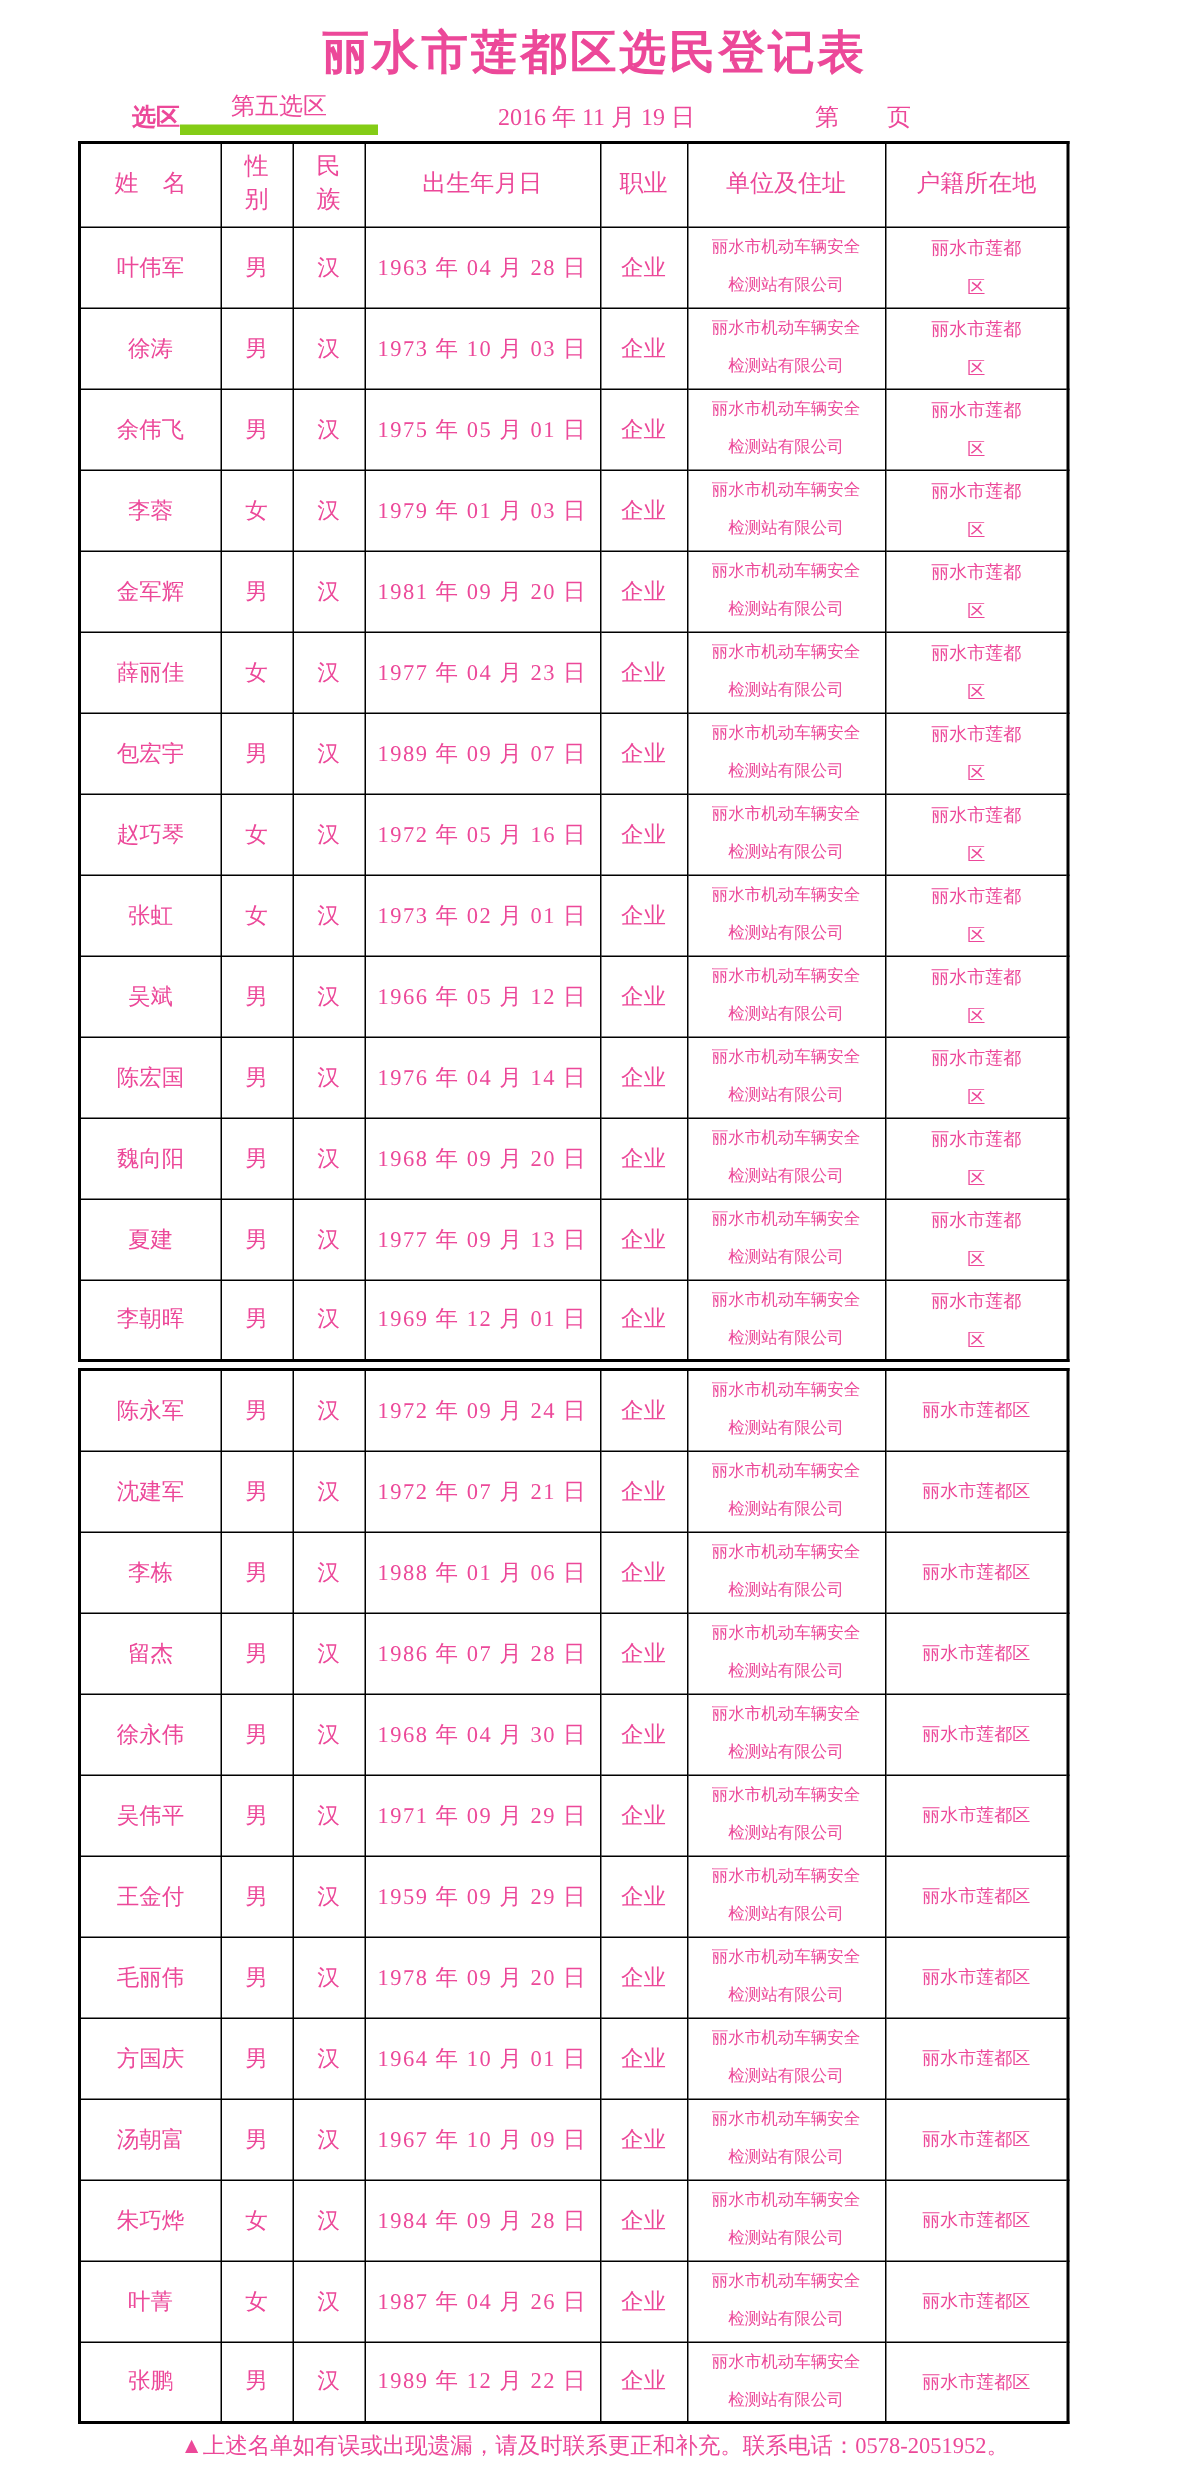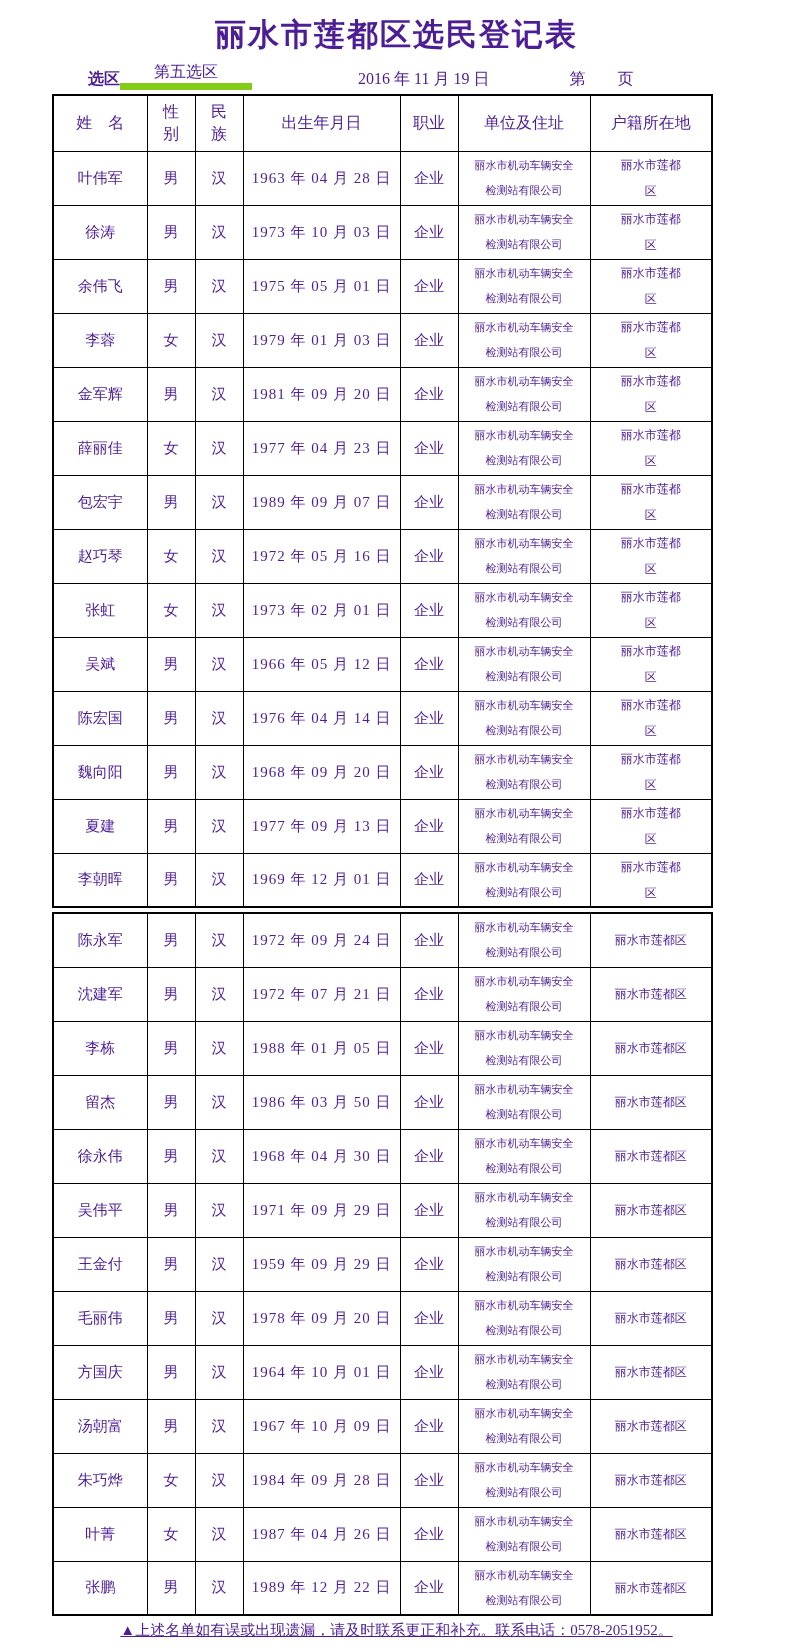--- a/index.html
+++ b/index.html
@@ -1,52 +1,52 @@
 <!DOCTYPE html>
 <html><head>
 <meta charset="utf-8">
 <style>
   html,body { margin:0; padding:0; background:#fff; }
   .page {
-    position:relative; width:793px; height:1652px; background:#fff; color:#4c1d95;
+    position:relative; width:793px; height:1652px; background:#fff; color:#ec4899;
     font-family:"Liberation Serif","DejaVu Serif",serif; overflow:hidden;
   }
   .title {
     margin:14px 0 8px 0; text-align:center;
     font-size:31px; font-weight:bold; letter-spacing:2px;
   }
   .meta-row {
     display:flex; align-items:flex-end; height:26px; margin-bottom:4px;
     font-size:16px; line-height:22px;
   }
   .district-label { margin-left:88px;font-weight:bold; }
   .district-value {
     display:inline-block; width:132px; padding-left:34px; box-sizing:border-box;
     border-bottom:7px solid #84cc16;
   }
-  .date-text { margin-left:106px; }
+  .date-text { margin-left:80px; }
   .page-no { margin-left:80px; }
   .tables { margin-left:52px; width:741px; }
   table {
     border-collapse:collapse; table-layout:fixed; width:659px;
     border:2px solid #000;
   }
   table.second { margin-top:4px; }
   th, td {
     border:1px solid #000; text-align:center; vertical-align:middle;
     padding:0; font-weight:normal; white-space:pre-line; overflow:hidden;
   }
   thead tr { height:56px; }
   thead th { font-size:16px; line-height:22px; }
   tbody tr { height:54px; }
   td.c-name, td.c-gender, td.c-ethnicity, td.c-occupation { font-size:15px; }
   td.c-dob { font-size:15px; letter-spacing:1px; }
   td.c-employer { font-size:11px; line-height:25px; }
   td.c-registration { font-size:12px; line-height:26px; }
-  .footer { margin-top:5px; text-align:center; font-size:15px;text-decoration:underline; }
+  .footer { margin-top:5px; text-align:center; font-size:15px; }
 </style>
 </head>
 <body>
 
 <div class="page">
 
   <h1 class="title">丽水市莲都区选民登记表</h1>
 
   <div class="meta-row">
     <span class="district-label">选区</span>
@@ -265,31 +265,31 @@
     <td class="c-dob">1972 年 07 月 21 日</td>
     <td class="c-occupation">企业</td>
     <td class="c-employer">丽水市机动车辆安全
 检测站有限公司</td>
     <td class="c-registration">丽水市莲都区</td>
   </tr>
           <tr>
     <td class="c-name">李栋</td>
     <td class="c-gender">男</td>
     <td class="c-ethnicity">汉</td>
-    <td class="c-dob">1988 年 01 月 05 日</td>
+    <td class="c-dob">1988 年 01 月 06 日</td>
     <td class="c-occupation">企业</td>
     <td class="c-employer">丽水市机动车辆安全
 检测站有限公司</td>
     <td class="c-registration">丽水市莲都区</td>
   </tr>
           <tr>
     <td class="c-name">留杰</td>
     <td class="c-gender">男</td>
     <td class="c-ethnicity">汉</td>
-    <td class="c-dob">1986 年 03 月 50 日</td>
+    <td class="c-dob">1986 年 07 月 28 日</td>
     <td class="c-occupation">企业</td>
     <td class="c-employer">丽水市机动车辆安全
 检测站有限公司</td>
     <td class="c-registration">丽水市莲都区</td>
   </tr>
           <tr>
     <td class="c-name">徐永伟</td>
     <td class="c-gender">男</td>
     <td class="c-ethnicity">汉</td>
     <td class="c-dob">1968 年 04 月 30 日</td>

